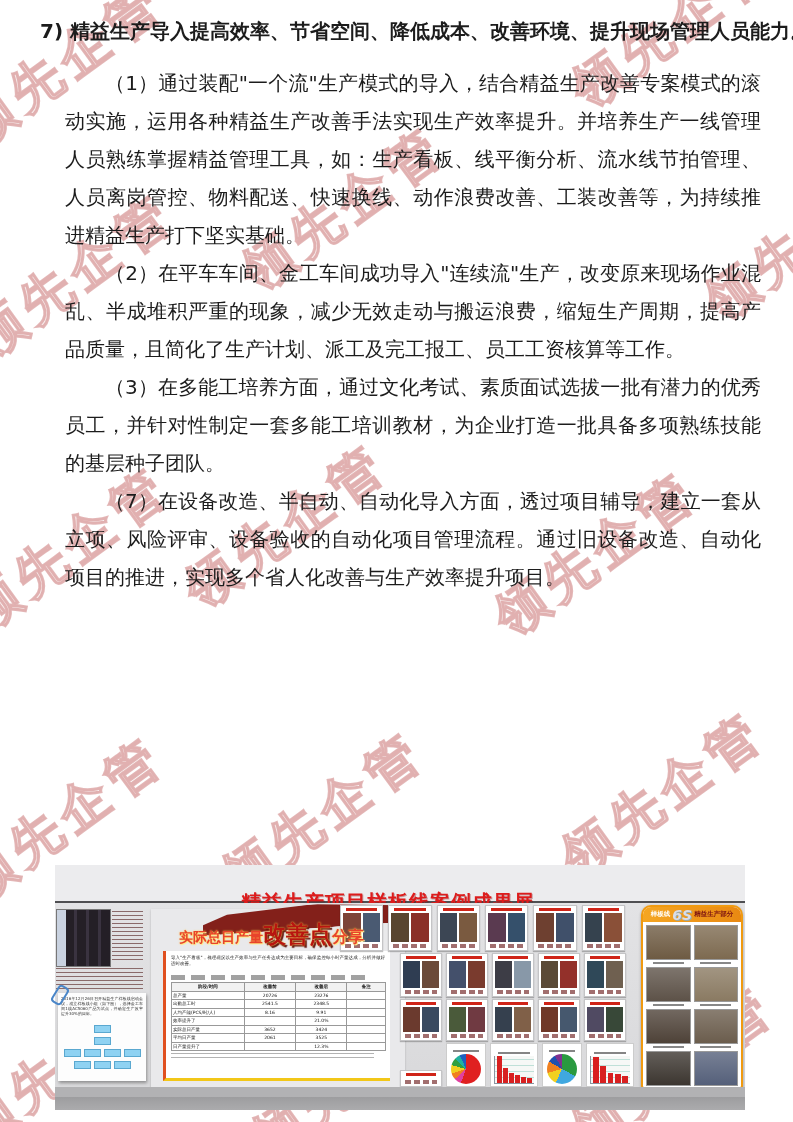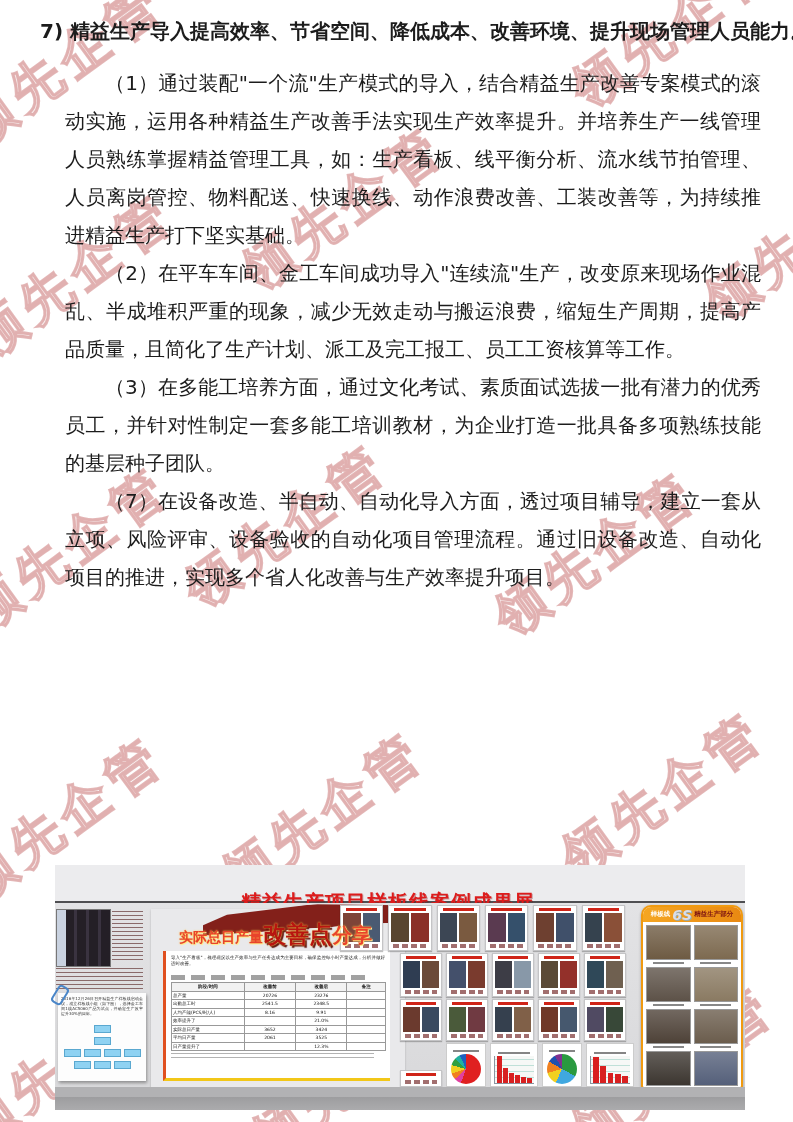--- a/index.html
+++ b/index.html
@@ -47,21 +47,21 @@
   .org{margin-top:3px;display:flex;flex-direction:column;gap:4px;align-items:center;}
   .orow{display:flex;gap:3px;justify-content:center;}
   .obox{width:15px;height:6px;background:#8fd2f2;border:1px solid #5aa8d0;}
   
   .c-panel{position:absolute;left:96px;top:44px;width:254px;height:180px;background:#e9e9eb;box-shadow:0 1px 2px rgba(0,0,0,.2);}
   .roof{position:absolute;left:52px;top:-4px;width:200px;height:24px;background:#7d150f;transform:skewY(-4deg);
     clip-path:polygon(0 55%,12% 18%,55% 0,100% 30%,100% 100%,0 100%);opacity:.95;}
   .c-title{position:absolute;left:28px;top:10px;white-space:nowrap;z-index:2;}
   .c-title .t1{font-size:14px;font-weight:bold;color:#e8432c;text-shadow:0 0 2px #ffd54a,1px 1px 0 #fff0a0;}
   .c-title .t2{font-size:23px;font-weight:bold;color:#b81510;text-shadow:0 0 2px #ffd54a,2px 2px 1px #5a0c08;}
-  .c-title .t3{font-size:20px;font-weight:bold;color:#e8432c;text-shadow:0 0 2px #ffd54a,1px 1px 0 #fff0a0;}
+  .c-title .t3{font-size:16px;font-weight:bold;color:#e8432c;text-shadow:0 0 2px #ffd54a,1px 1px 0 #fff0a0;}
   .c-content{position:absolute;left:12px;top:42px;width:227px;height:130px;background:#ffffff;
     border-left:3px solid #e05020;border-bottom:3px solid #f2c718;box-sizing:border-box;padding:4px 5px;}
   .intro{font-size:4.5px;line-height:6px;color:#222;text-align:justify;height:18px;overflow:hidden;}
   .meta-line{height:5px;width:92%;margin:2px 0 2px 0;background:repeating-linear-gradient(90deg,#555 0 14px,transparent 14px 20px);opacity:.55;}
   .ltable{width:100%;border-top:1px solid #999;border-left:1px solid #999;font-size:4.5px;color:#111;}
   .trow{display:flex;}
   .tcell{border-right:1px solid #999;border-bottom:1px solid #999;padding:1px 1px;box-sizing:border-box;height:8.5px;overflow:hidden;line-height:6px;}
   .tcell.c0{width:34%;}
   .tcell.c1{width:24%;text-align:center;}
   .tcell.c2{width:24%;text-align:center;}

